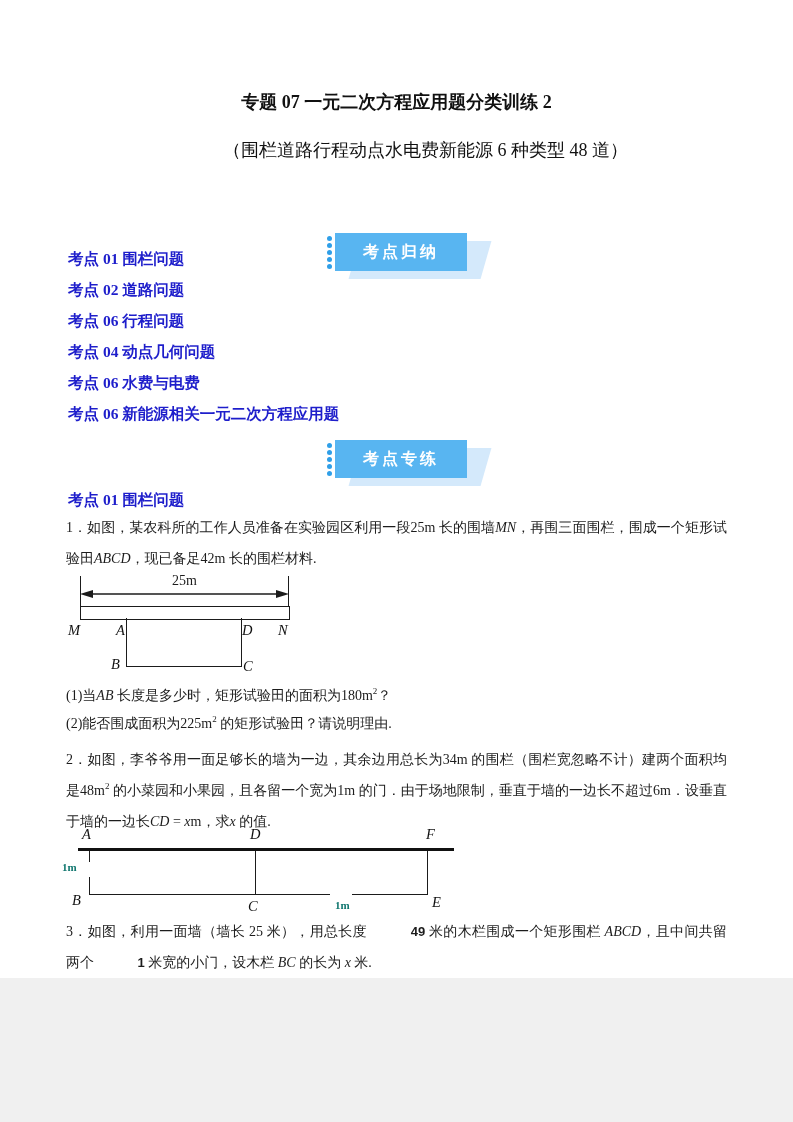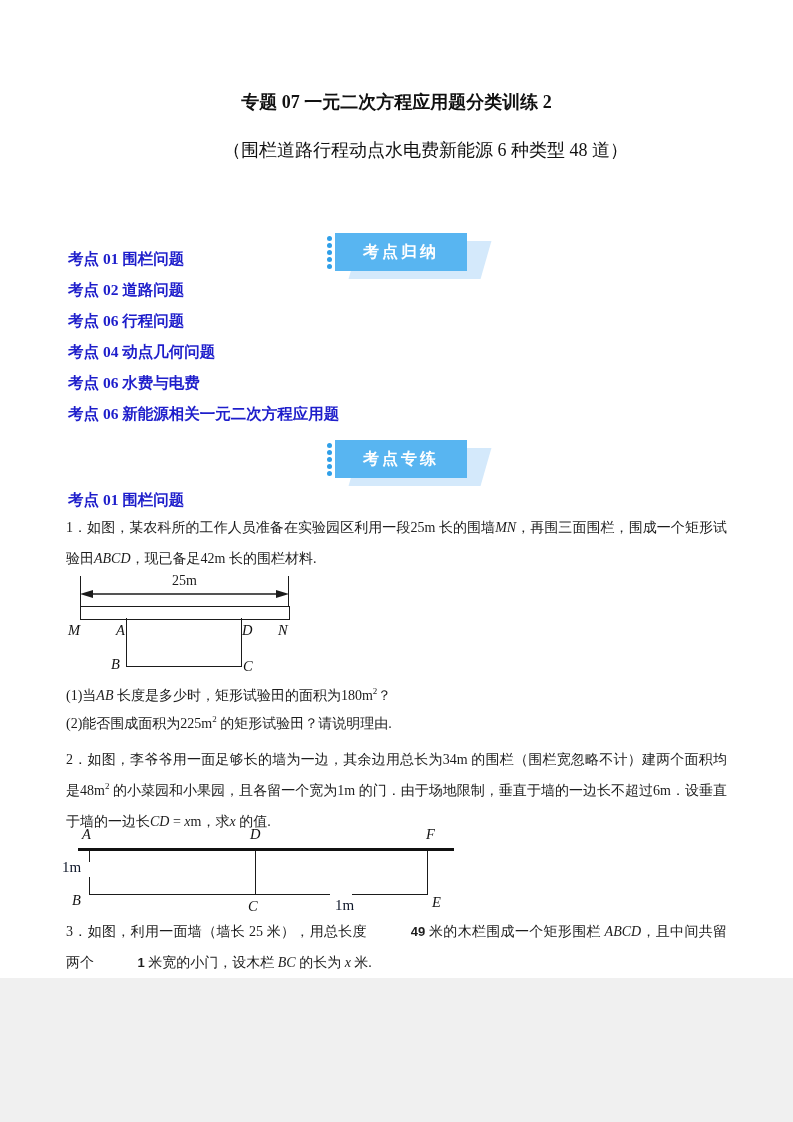--- a/index.html
+++ b/index.html
@@ -36,21 +36,21 @@
   .run-i{font-style:italic;}
   .run-b{font-family:"Liberation Sans","DejaVu Sans",sans-serif;font-weight:bold;font-size:13px;margin-left:40px;}
   .run-sup{vertical-align:super;font-size:9px;line-height:0;}
 
   
   .diagram{position:absolute;}
   .hline,.vline{position:absolute;background:#1b1b1b;}
   .hline{height:1px;}
   .vline{width:1px;}
   .dlab{position:absolute;font-style:italic;font-size:14.5px;color:#111;line-height:16px;}
-  .dnum{position:absolute;font-style:normal;font-size:15px;color:#0f172a;line-height:15px;}
+  .dnum{position:absolute;font-style:normal;font-size:11px;color:#0f766e;line-height:15px;font-weight:bold;}
 
   
   .diag1{left:66px;top:576px;width:240px;height:104px;}
   .diag1 .wall-band{position:absolute;left:14px;top:30px;width:208px;height:12px;border:1px solid #1b1b1b;}
   .diag1 .field-rect{position:absolute;left:60px;top:42px;width:114px;height:48px;
                      border-left:1px solid #1b1b1b;border-right:1px solid #1b1b1b;border-bottom:1px solid #1b1b1b;}
   .diag1 .dim-label{position:absolute;left:16px;top:-3px;width:205px;text-align:center;font-size:14px;}
 
   
   .diag2{left:62px;top:824px;width:396px;height:96px;}

